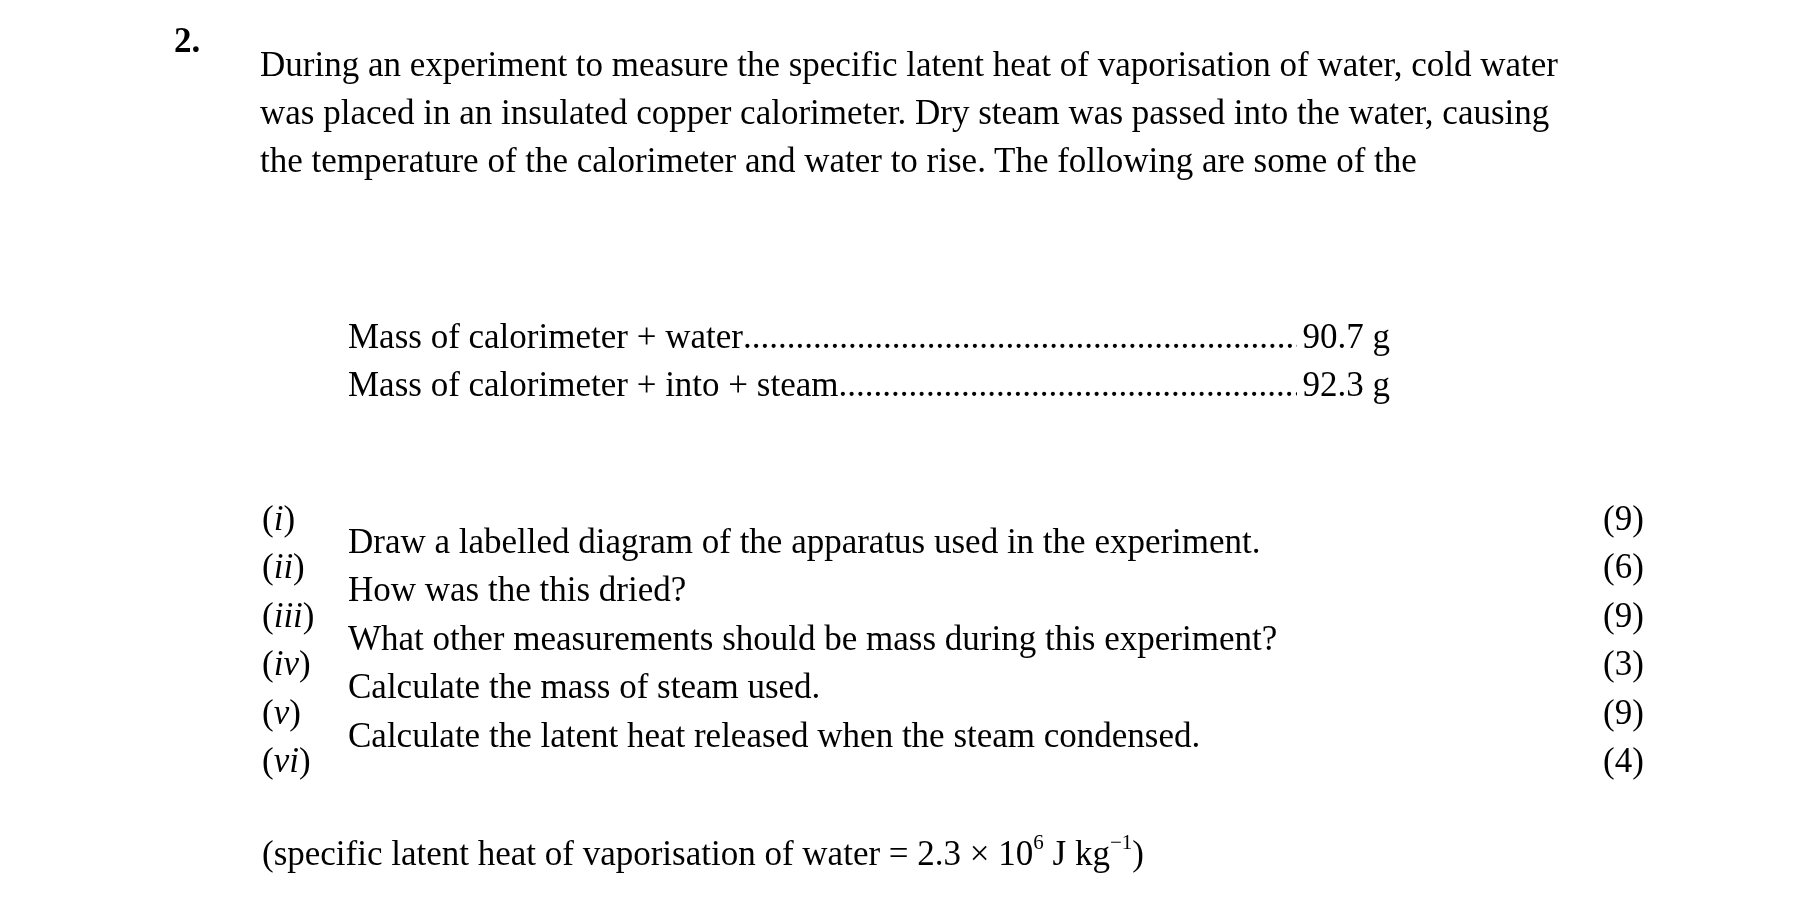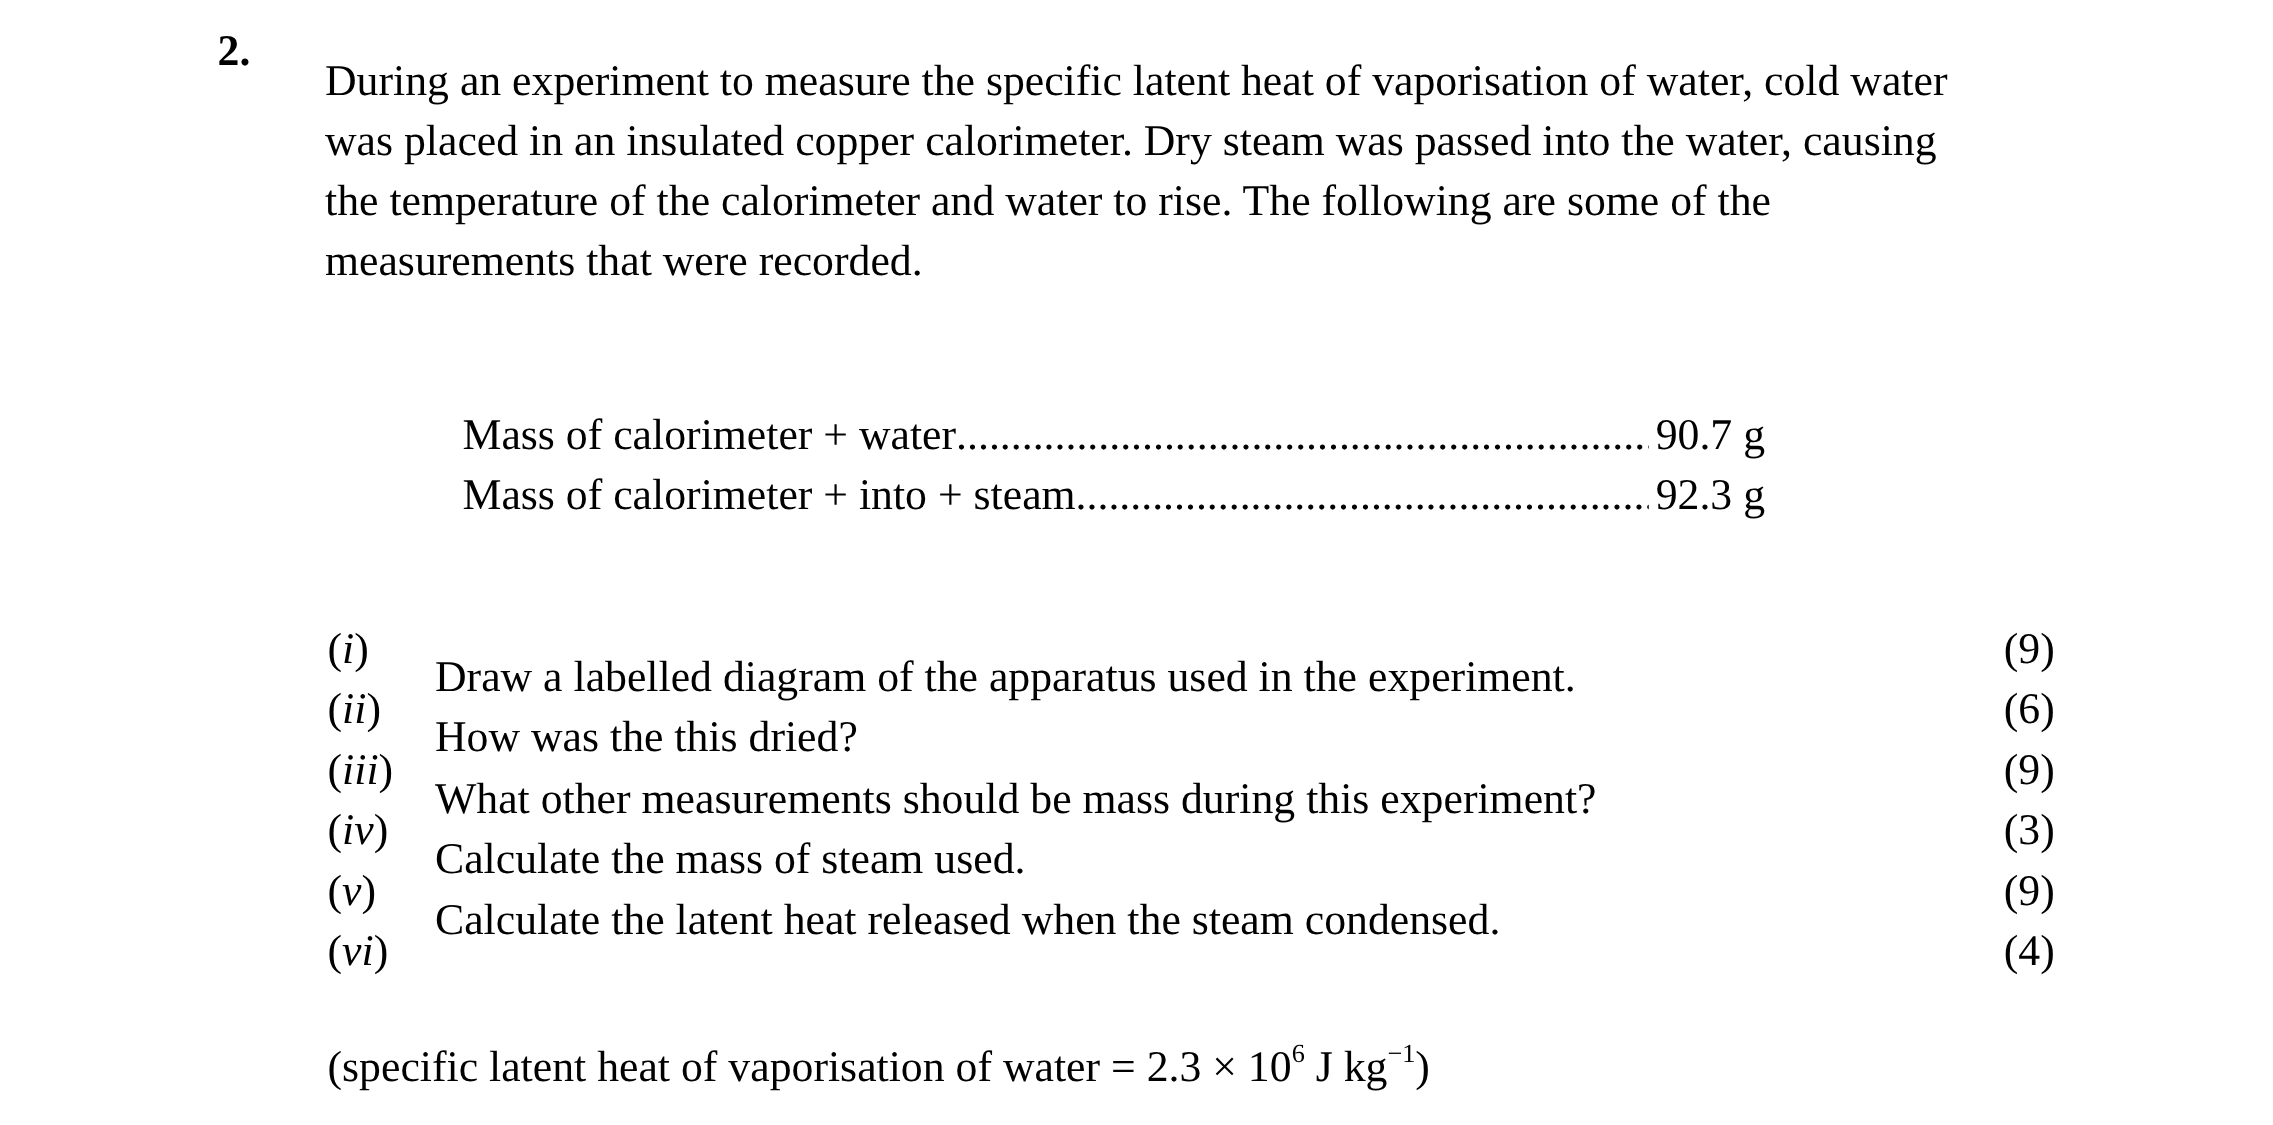--- a/index.html
+++ b/index.html
@@ -24,23 +24,22 @@
     font-weight: bold;
   }
   .intro {
     left: 260px;
     top: 17px;
     margin-top: 24px;
   }
   .intro .line { display: block; height: 48px; }
   .measurements {
     left: 348px;
-    top: 324px;
+    top: 313px;
     width: 1042px;
-    margin-left: 22px;
   }
   .mrow {
     display: flex;
     align-items: baseline;
     height: 48px;
   }
   .mrow .mlabel { flex: 0 0 auto; }
   .mrow .leader {
     flex: 1 1 auto;
     overflow: hidden;
@@ -89,21 +88,20 @@
 </style>
 </head>
 <body>
 
 <div class="abs qnum">2.</div>
 
 <div class="abs intro">
   <span class="line">During an experiment to measure the specific latent heat of vaporisation of water, cold water</span>
   <span class="line">was placed in an insulated copper calorimeter. Dry steam was passed into the water, causing</span>
   <span class="line">the temperature of the calorimeter and water to rise. The following are some of the</span>
-  <span class="line">measurements that were recorded.</span>
 </div>
 
 <div class="abs measurements">
   <div class="mrow">
     <span class="mlabel">Mass of calorimeter + water</span>
     <span class="leader"></span>
     <span class="mval">90.7 g</span>
   </div>
   <div class="mrow">
     <span class="mlabel">Mass of calorimeter + into + steam</span>

